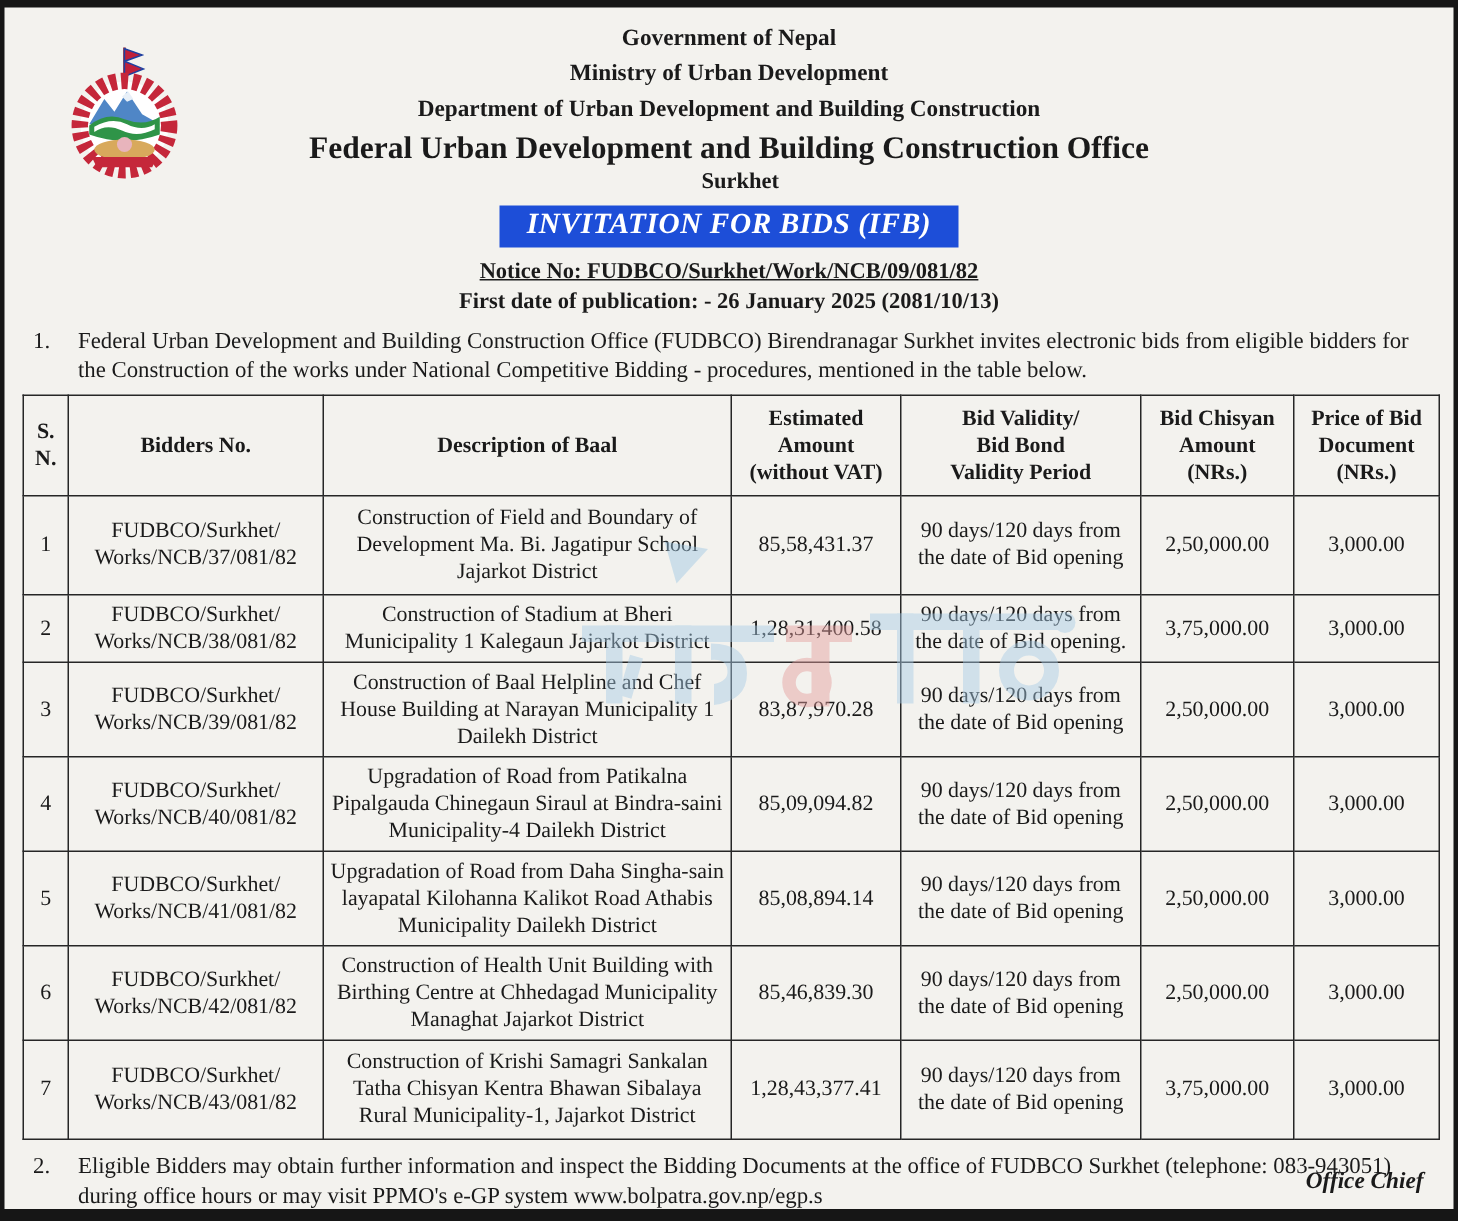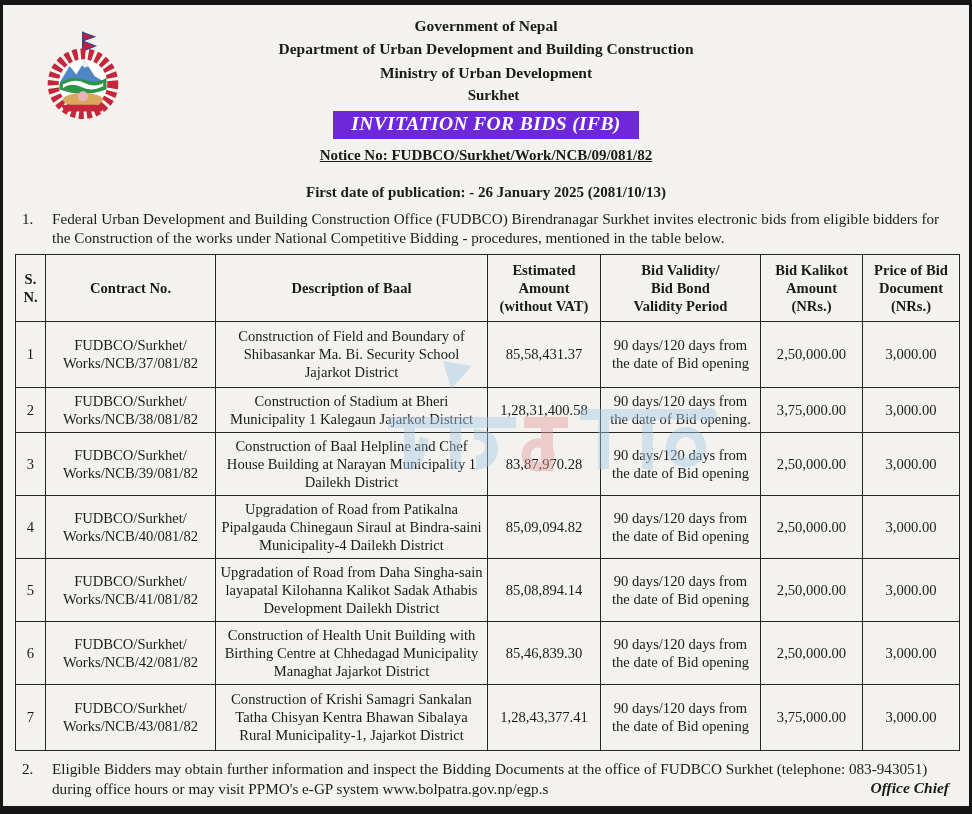--- a/index.html
+++ b/index.html
@@ -10,26 +10,26 @@
     border-top:5px solid #161616;border-bottom:8px solid #161616;
     font-family:"Liberation Serif","DejaVu Serif",serif;
     overflow:hidden;
   }
   .header{text-align:center;padding-top:9px;position:relative;}
   .emblem{position:absolute;left:38px;top:24px;}
   .h-small{font-size:15.5px;font-weight:bold;line-height:1.5;}
   .h-office{font-size:21px;font-weight:bold;margin-top:3px;line-height:1.1;}
   .h-loc{font-size:15px;font-weight:bold;margin-top:3px;padding-left:15px;}
   .banner{
-    display:inline-block;background:#6d28d9;color:#ffffff;
+    display:inline-block;background:#1d4ed8;color:#ffffff;
     font-style:italic;font-weight:bold;font-size:19.5px;
     padding:2px 18px 4px;margin-top:7px;letter-spacing:.4px;
   }
   .notice{font-size:15px;font-weight:bold;margin-top:8px;text-decoration:underline;}
-  .pub{font-size:15px;font-weight:bold;margin-top:20px;}
+  .pub{font-size:15px;font-weight:bold;margin-top:3px;}
   .para{display:flex;margin:8px 14px 6px;font-size:15.2px;line-height:1.28;text-align:left;}
   .para .num{width:30px;flex:none;padding-left:5px;}
   .para .txt{flex:1;}
   table.bids{
     border-collapse:collapse;table-layout:fixed;width:944px;margin:2px 12px 0;
   }
   table.bids th,table.bids td{
     border:1.5px solid #262626;text-align:center;vertical-align:middle;
     font-size:14.6px;line-height:1.24;padding:2px 4px;white-space:pre-line;
     overflow:hidden;
@@ -86,22 +86,23 @@
         <rect x="210" y="52" width="11" height="60"></rect>
         <rect x="254" y="52" width="11" height="60"></rect>
         <circle cx="298" cy="90" r="15" fill="none" stroke="#a6cbe6" stroke-width="10"></circle>
         <circle cx="322" cy="58" r="7"></circle>
       </g>
     </g>
   </svg>
 
   <div class="header">
     <div class="h-small">Government of Nepal</div>
+    <div class="h-small">Ministry of Urban Development</div>
     <div class="h-small">Department of Urban Development and Building Construction</div>
-    <div class="h-small">Ministry of Urban Development</div>
+    <div class="h-office">Federal Urban Development and Building Construction Office</div>
     <div class="h-loc">Surkhet</div>
     <div><span class="banner">INVITATION FOR BIDS (IFB)</span></div>
     <div class="notice">Notice No: FUDBCO/Surkhet/Work/NCB/09/081/82</div>
     <div class="pub">First date of publication: - 26 January 2025 (2081/10/13)</div>
   </div>
 
   <div class="para">
     <span class="num">1.</span>
     <span class="txt">Federal Urban Development and Building Construction Office (FUDBCO)  Birendranagar Surkhet  invites electronic bids from eligible bidders for the Construction of the works under National Competitive Bidding - procedures, mentioned in the table below.</span>
   </div>
@@ -113,42 +114,42 @@
         <col style="width:272px">
       <col style="width:113px">
         <col style="width:160px">
         <col style="width:102px">
         <col style="width:97px">
     </colgroup>
     <thead>
       <tr>
         <th>S.
 N.</th>
-        <th>Contract No.</th>
+        <th>Bidders No.</th>
         <th>Description of Baal</th>
         <th>Estimated
 Amount
 (without VAT)</th>
         <th>Bid Validity/
 Bid Bond
 Validity Period</th>
-        <th>Bid Kalikot
+        <th>Bid Chisyan
 Amount
 (NRs.)</th>
         <th>Price of Bid
 Document
 (NRs.)</th>
       </tr>
     </thead>
     <tbody>
       <tr class="r-tall">
         <td>1</td>
         <td>FUDBCO/Surkhet/
 Works/NCB/37/081/82</td>
-        <td>Construction of Field and Boundary of Shibasankar Ma. Bi. Security School Jajarkot District</td>
+        <td>Construction of Field and Boundary of Development Ma. Bi. Jagatipur School Jajarkot District</td>
         <td>85,58,431.37</td>
         <td>90 days/120 days from the date of Bid opening</td>
         <td>2,50,000.00</td>
         <td>3,000.00</td>
       </tr>
       <tr class="r-short">
         <td>2</td>
         <td>FUDBCO/Surkhet/
 Works/NCB/38/081/82</td>
         <td>Construction of Stadium at Bheri Municipality 1 Kalegaun Jajarkot District</td>
@@ -174,21 +175,21 @@
         <td>Upgradation of Road from Patikalna Pipalgauda Chinegaun Siraul at Bindra-saini Municipality-4 Dailekh District</td>
         <td>85,09,094.82</td>
         <td>90 days/120 days from the date of Bid opening</td>
         <td>2,50,000.00</td>
         <td>3,000.00</td>
       </tr>
       <tr class="r-med">
         <td>5</td>
         <td>FUDBCO/Surkhet/
 Works/NCB/41/081/82</td>
-        <td>Upgradation of Road from Daha Singha-sain layapatal Kilohanna Kalikot Sadak Athabis Development Dailekh District</td>
+        <td>Upgradation of Road from Daha Singha-sain layapatal Kilohanna Kalikot Road Athabis Municipality Dailekh District</td>
         <td>85,08,894.14</td>
         <td>90 days/120 days from the date of Bid opening</td>
         <td>2,50,000.00</td>
         <td>3,000.00</td>
       </tr>
       <tr class="r-med">
         <td>6</td>
         <td>FUDBCO/Surkhet/
 Works/NCB/42/081/82</td>
         <td>Construction of Health Unit  Building with Birthing Centre at Chhedagad Municipality Managhat Jajarkot District</td>

